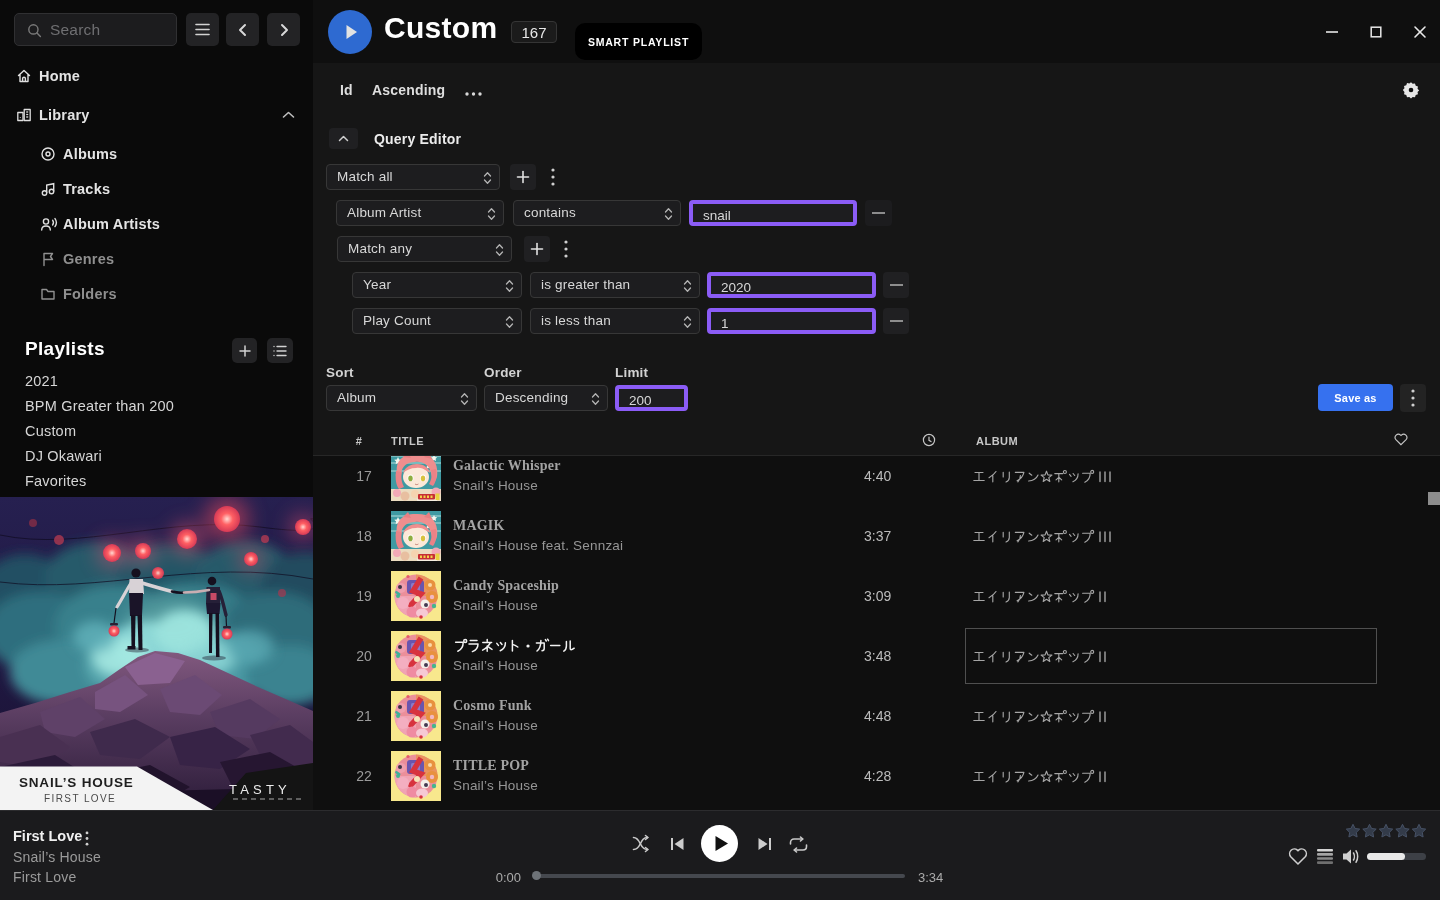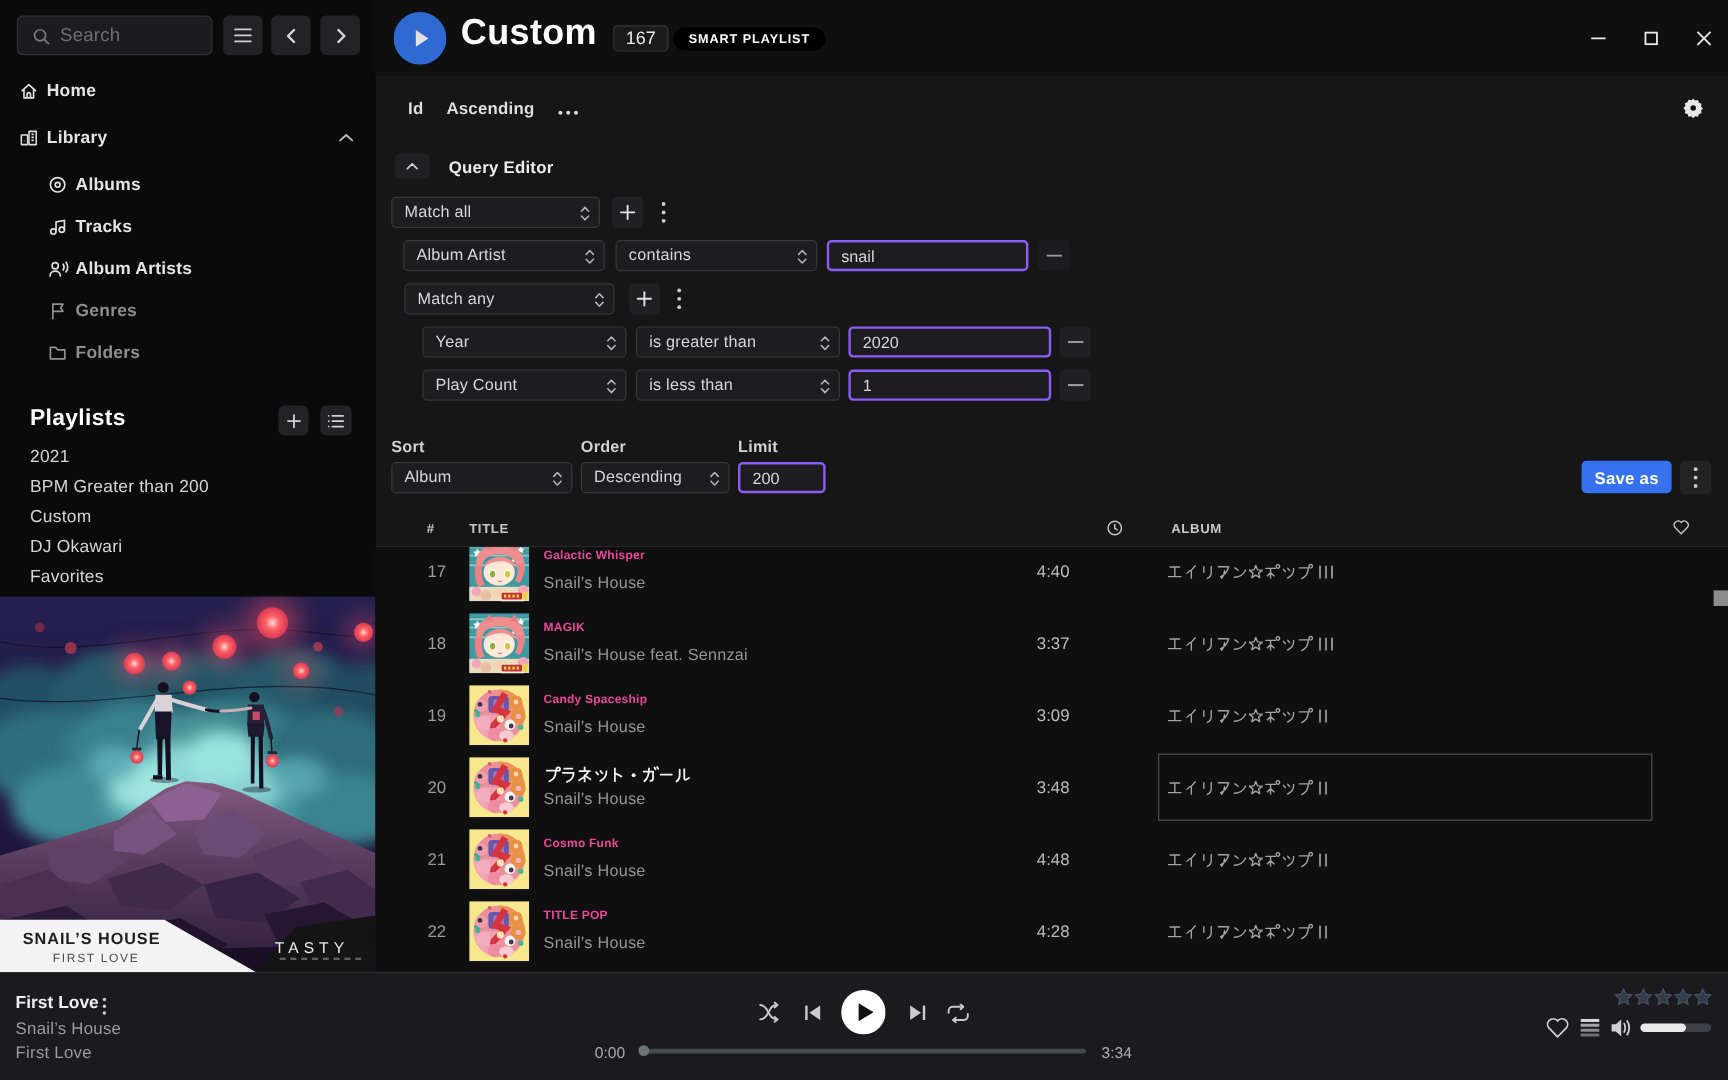--- a/index.html
+++ b/index.html
@@ -19,46 +19,46 @@
   .navdim { color:#8f8f8f; }
   .pl-item { font-size:14.5px; color:#d6d6d6; letter-spacing:.2px; }
 
   
   #main { left:313px; top:0; width:1127px; height:810px; background:#161616; }
   #topband { left:0; top:0; width:1127px; height:63px; background:#0f0f0f; }
   #title { left:71px; top:11px; font-size:30px; font-weight:800; color:#fff; letter-spacing:.3px; }
   #badge167 { left:198px; top:21px; width:46px; height:22px; background:#1b1b1b;
     border:1px solid #353535; border-radius:4px; color:#e9e9e9; font-size:15px;
     display:flex; align-items:center; justify-content:center; }
-  #pill { left:248px; top:23px; width:127px; height:19px; background:#000; border-radius:10px;
+  #pill { left:262px; top:23px; width:127px; height:37px; background:#000; border-radius:10px;
     color:#fff; font-size:10.5px; font-weight:700; letter-spacing:.8px;
     display:flex; align-items:center; justify-content:center; }
 
   .hdrtxt { font-size:14px; font-weight:700; color:#dedede; letter-spacing:.2px; }
 
   .sel { position:absolute; height:26px; background:#1d1d1f; border:1px solid #373737;
     border-radius:4px; color:#d8d8d8; font-size:13.5px; line-height:24px;
     padding-left:10px; letter-spacing:.2px; }
   .sel svg.caret { position:absolute; right:7px; top:6px; }
-  .inp { position:absolute; height:26px; background:#1d1d1f; border:2px solid #8b5cf6;
+  .inp { position:absolute; height:26px; background:#1d1d1f; border:4px solid #8b5cf6;
     border-radius:4px; color:#d8d8d8; font-size:13.5px; line-height:24px; padding-left:10px; }
   .qbtn { position:absolute; width:26px; height:26px; background:#202022; border-radius:4px;
     display:flex; align-items:center; justify-content:center; }
   .lbl { position:absolute; font-size:13.5px; color:#d2d2d2; font-weight:600; letter-spacing:.2px; }
 
   
   #thead { left:0; top:429px; width:1127px; height:27px; }
   .thtxt { font-size:11px; font-weight:700; color:#c7c7c7; letter-spacing:.5px; }
   #tbody { left:0; top:456px; width:1127px; height:354px; background:#0f0f0f; overflow:hidden; }
   .row { position:absolute; left:0; width:1127px; height:60px; }
   .rnum { position:absolute; left:36px; width:30px; top:22px; text-align:center;
     font-size:14px; color:#9b9b9b; }
   .thumb { position:absolute; left:78px; top:5px; width:50px; height:50px; }
-  .rtitle { position:absolute; left:140px; top:12px; font-size:10px; font-weight:700;
-    color:#ec4899; letter-spacing:.2px; }
+  .rtitle { position:absolute; left:140px; top:12px; font-size:14px; font-weight:700;
+    color:#a3a3a3; letter-spacing:.2px;font-family:Liberation Serif, serif; }
   .rsub { position:absolute; left:140px; top:32px; font-size:13.5px; color:#969696;
     letter-spacing:.2px; }
   .rdur { position:absolute; left:551px; width:80px; top:22px; text-align:left;
     font-size:14px; color:#bdbdbd; }
   .ralb { position:absolute; left:659px; top:23px; }
 
   
   #player { left:0; top:810px; width:1440px; height:90px; background:#1b1b1d;
     border-top:1px solid #2c2c2e; }
   .ptxt1 { position:absolute; left:13px; top:17px; font-size:14.5px; font-weight:700;
@@ -658,21 +658,21 @@
             <path d="M1.5 9 L4.5 12.2 L7.5 9"></path>
           </g>
         </svg></div>
     <div class="sel" style="left:171px;top:385px;width:124px">Descending<svg class="caret" width="9" height="14" viewBox="0 0 9 14">
           <g fill="none" stroke="#b5b5b5" stroke-width="1.3" stroke-linecap="round" stroke-linejoin="round">
             <path d="M1.5 5 L4.5 1.8 L7.5 5"></path>
             <path d="M1.5 9 L4.5 12.2 L7.5 9"></path>
           </g>
         </svg></div>
     <div class="inp" style="left:302px;top:385px;width:73px">200</div>
-    <div class="abs" style="left:1005px;top:384px;width:75px;height:27px;background:#3671ef;border-radius:4px;color:#fff;font-size:14px;font-weight:700;display:flex;align-items:center;justify-content:center;letter-spacing:.2px">Save as</div>
+    <div class="abs" style="left:1005px;top:384px;width:75px;height:27px;background:#3671ef;border-radius:4px;color:#fff;font-size:11px;font-weight:700;display:flex;align-items:center;justify-content:center;letter-spacing:.2px">Save as</div>
     <div class="qbtn" style="left:1087px;top:384px;width:26px;height:28px;background:#232323">
         <svg width="4" height="18" viewBox="0 0 4 18">
           <g fill="#cfcfcf">
             <circle cx="2" cy="2" r="1.6"></circle>
             <circle cx="2" cy="9" r="1.6"></circle>
             <circle cx="2" cy="16" r="1.6"></circle>
           </g>
         </svg>
       </div>
 

